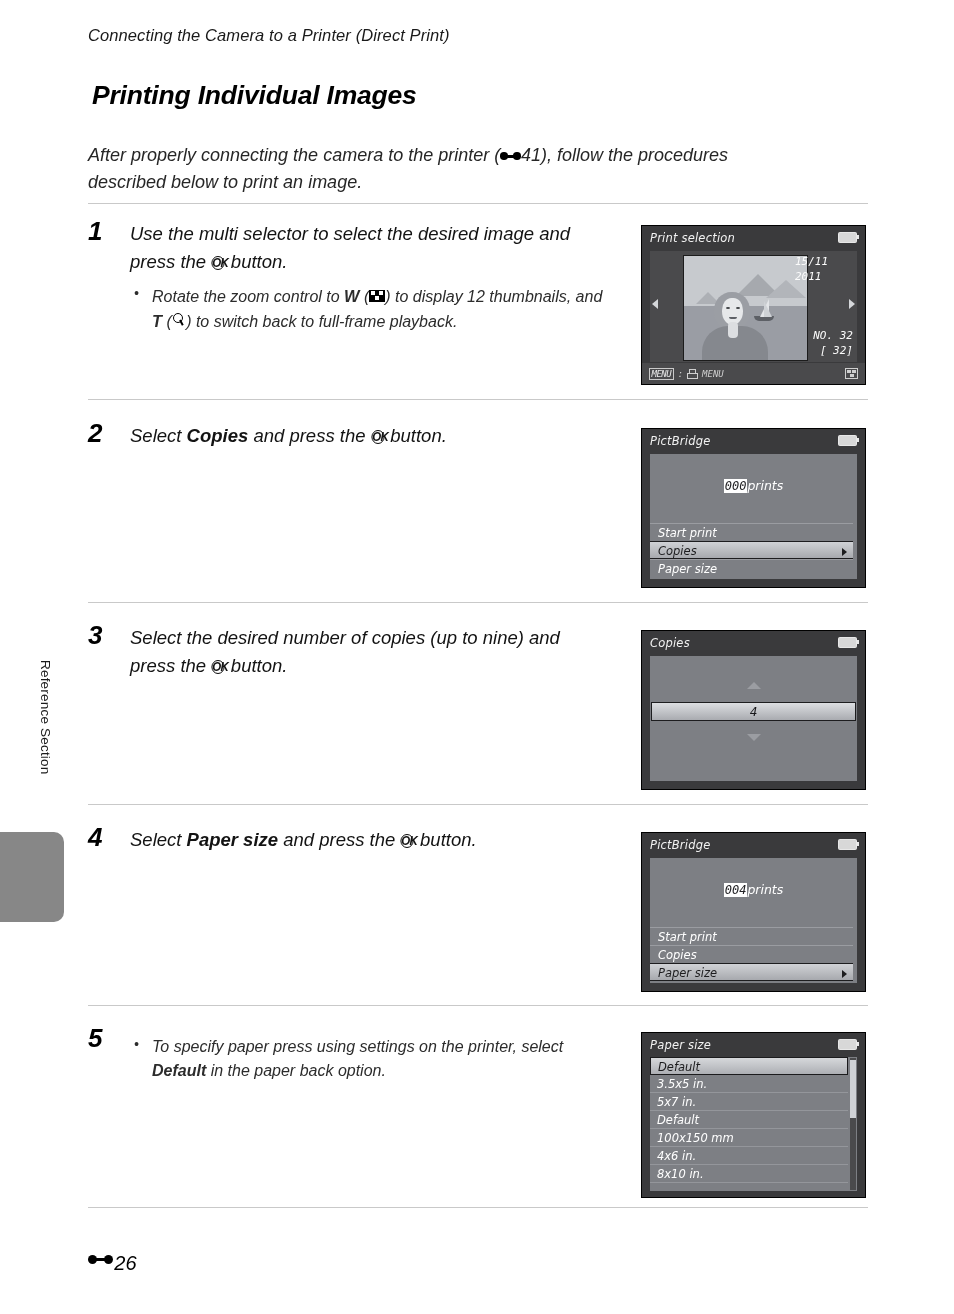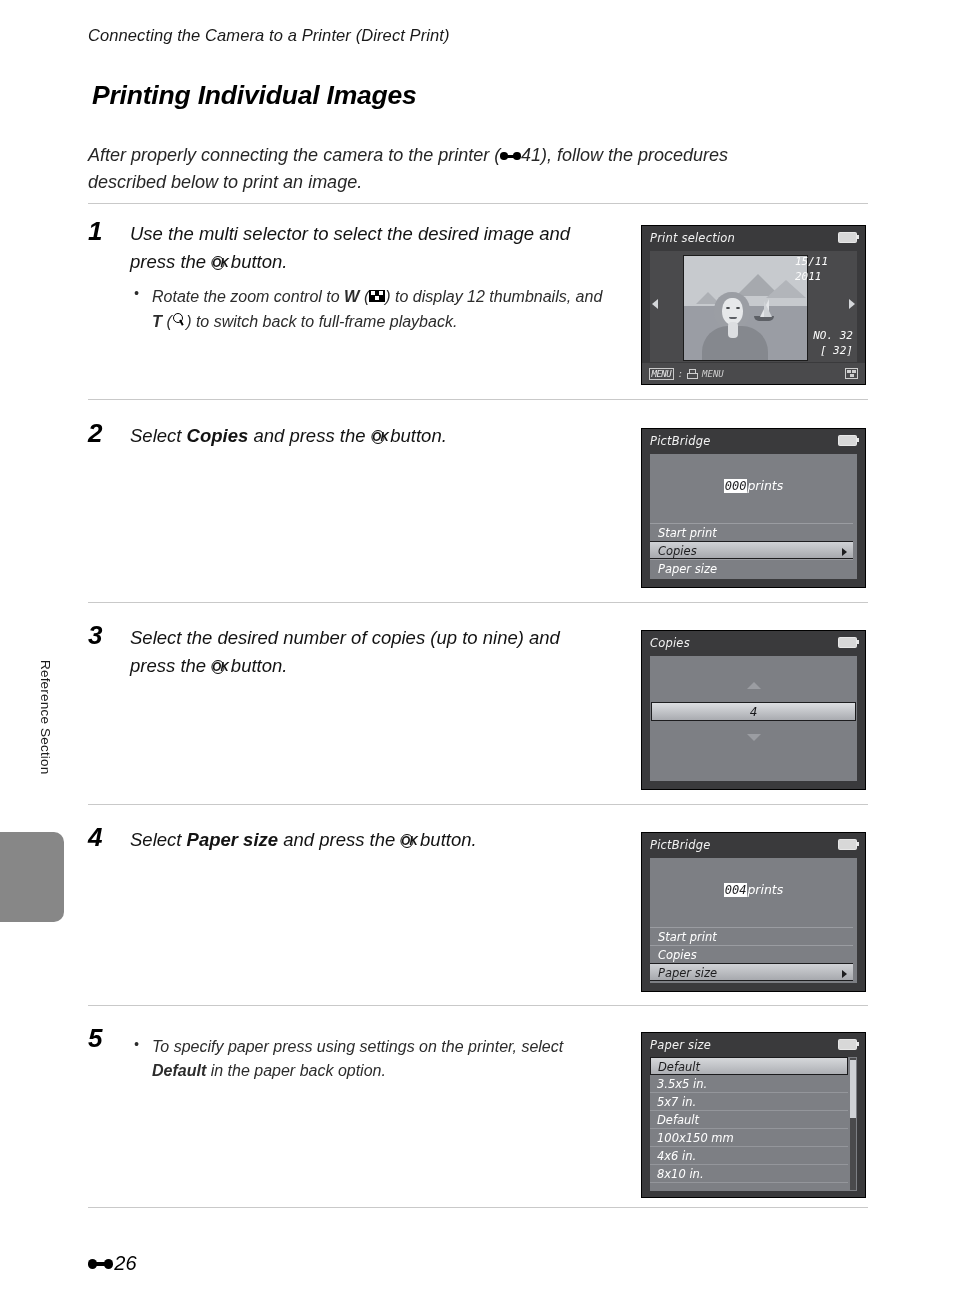--- a/index.html
+++ b/index.html
@@ -541,21 +541,21 @@
 
   
   .footer {
     position: absolute;
     left: 88px;
     top: 1252px;
     font-size: 20px;
     font-style: italic;
     color: #000;
     display: flex;
-    align-items: center;
+    align-items: flex-start;
     gap: 1px;
   }
   .footer .e-glyph { font-size: 22px; top: 0.02em; }
 </style>
 </head>
 <body>
 
 <div class="side-tab-label">Reference Section</div>
 <div class="side-tab-block"></div>
 

